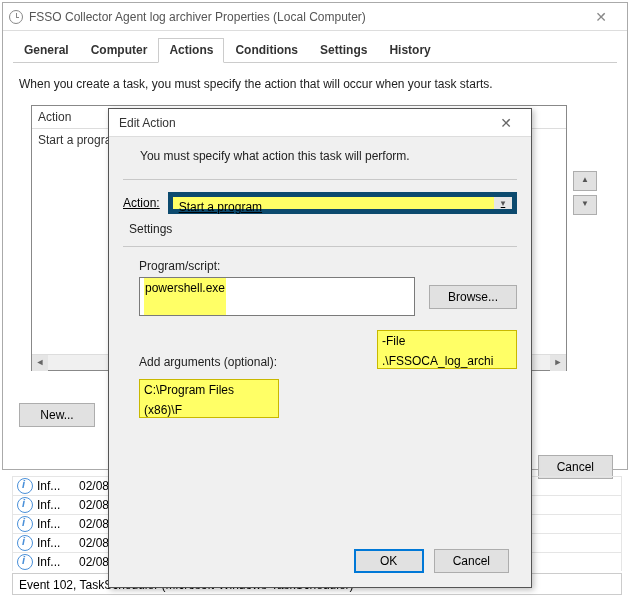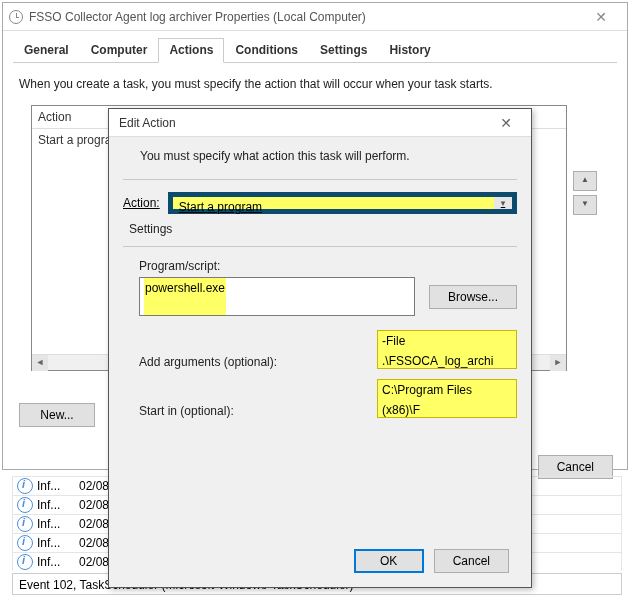--- a/index.html
+++ b/index.html
@@ -160,21 +160,20 @@
       <div class="field-lbl">Program/script:</div>
       <div class="prog-row">
         <div class="textbox"><span>powershell.exe</span></div>
         <div class="btn">Browse...</div>
       </div>
       <div class="arg-row">
         <div class="albl">Add arguments (optional):</div>
         <div class="aval textbox hl">-File .\FSSOCA_log_archi</div>
       </div>
       <div class="arg-row">
-        <div class="albl">Start in (optional):</div>
         <div class="aval textbox hl">C:\Program Files (x86)\F</div>
       </div>
     </div>
   </div>
   <div class="footer">
     <div class="btn default">OK</div>
     <div class="btn">Cancel</div>
   </div>
 </div>
 

